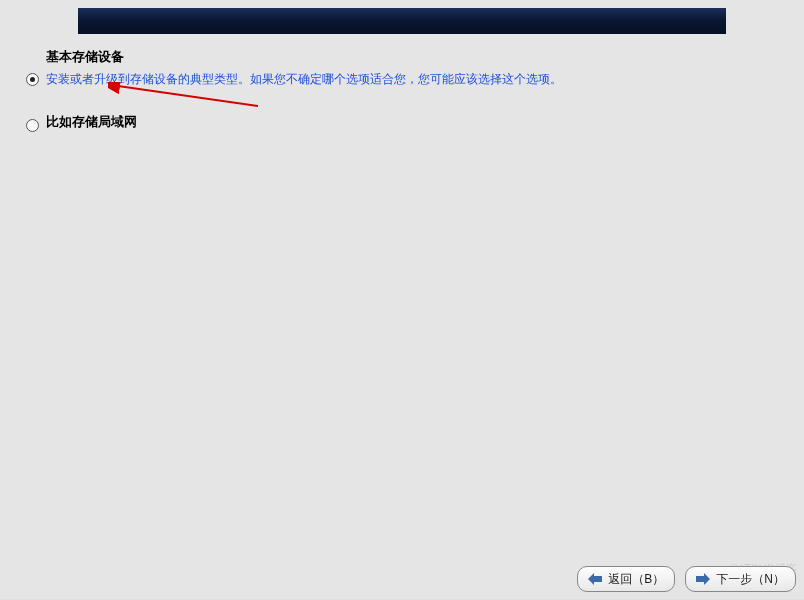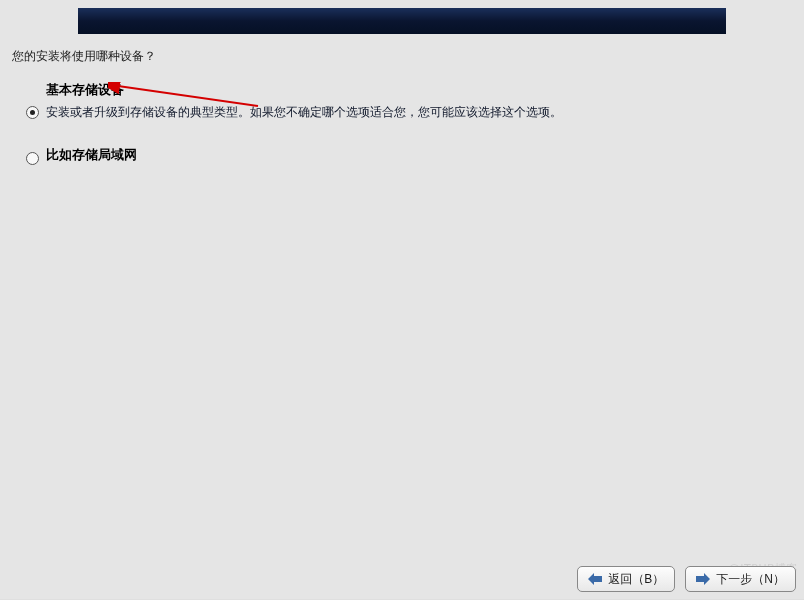--- a/index.html
+++ b/index.html
@@ -65,21 +65,21 @@
     }
     .option-text { flex: 1; }
     .option-title {
       font-weight: bold;
       font-size: 13px;
       color: #000;
       margin-bottom: 4px;
     }
     .option-desc {
       font-size: 12px;
-      color: #0f172a;
+      color: #1d4ed8;
       line-height: 1.6;
       max-width: 640px;
     }
     .arrow-annotation {
       position: absolute;
       top: 82px;
       left: 108px;
       pointer-events: none;
     }
     .footer {
@@ -87,21 +87,21 @@
       bottom: 8px;
       right: 8px;
       display: flex;
       gap: 10px;
     }
     .btn {
       height: 26px;
       padding: 0 10px;
       background: linear-gradient(to bottom, #fdfdfd, #e8e8e8);
       border: 1px solid #888;
-      border-radius: 5px;
+      border-radius: 10px;
       font-size: 12px;
       color: #1a1a1a;
       display: flex;
       align-items: center;
       gap: 6px;
       cursor: pointer;
     }
     .btn-icon { display: inline-flex; }
     .watermark {
       position: absolute;
@@ -120,21 +120,20 @@
       background: #bbb;
       opacity: 0.15;
     }
   </style>
 </head>
 <body>
 
 <div class="header-bar"></div>
 
 <div class="content">
-  <div class="question">您的安装将使用哪种设备？</div>
 
   <div class="option-row">
     <div class="radio-wrap">
       <span class="radio checked"></span>
     </div>
     <div class="option-text">
       <div class="option-title">基本存储设备</div>
       <div class="option-desc">安装或者升级到存储设备的典型类型。如果您不确定哪个选项适合您，您可能应该选择这个选项。</div>
     </div>
   </div>

